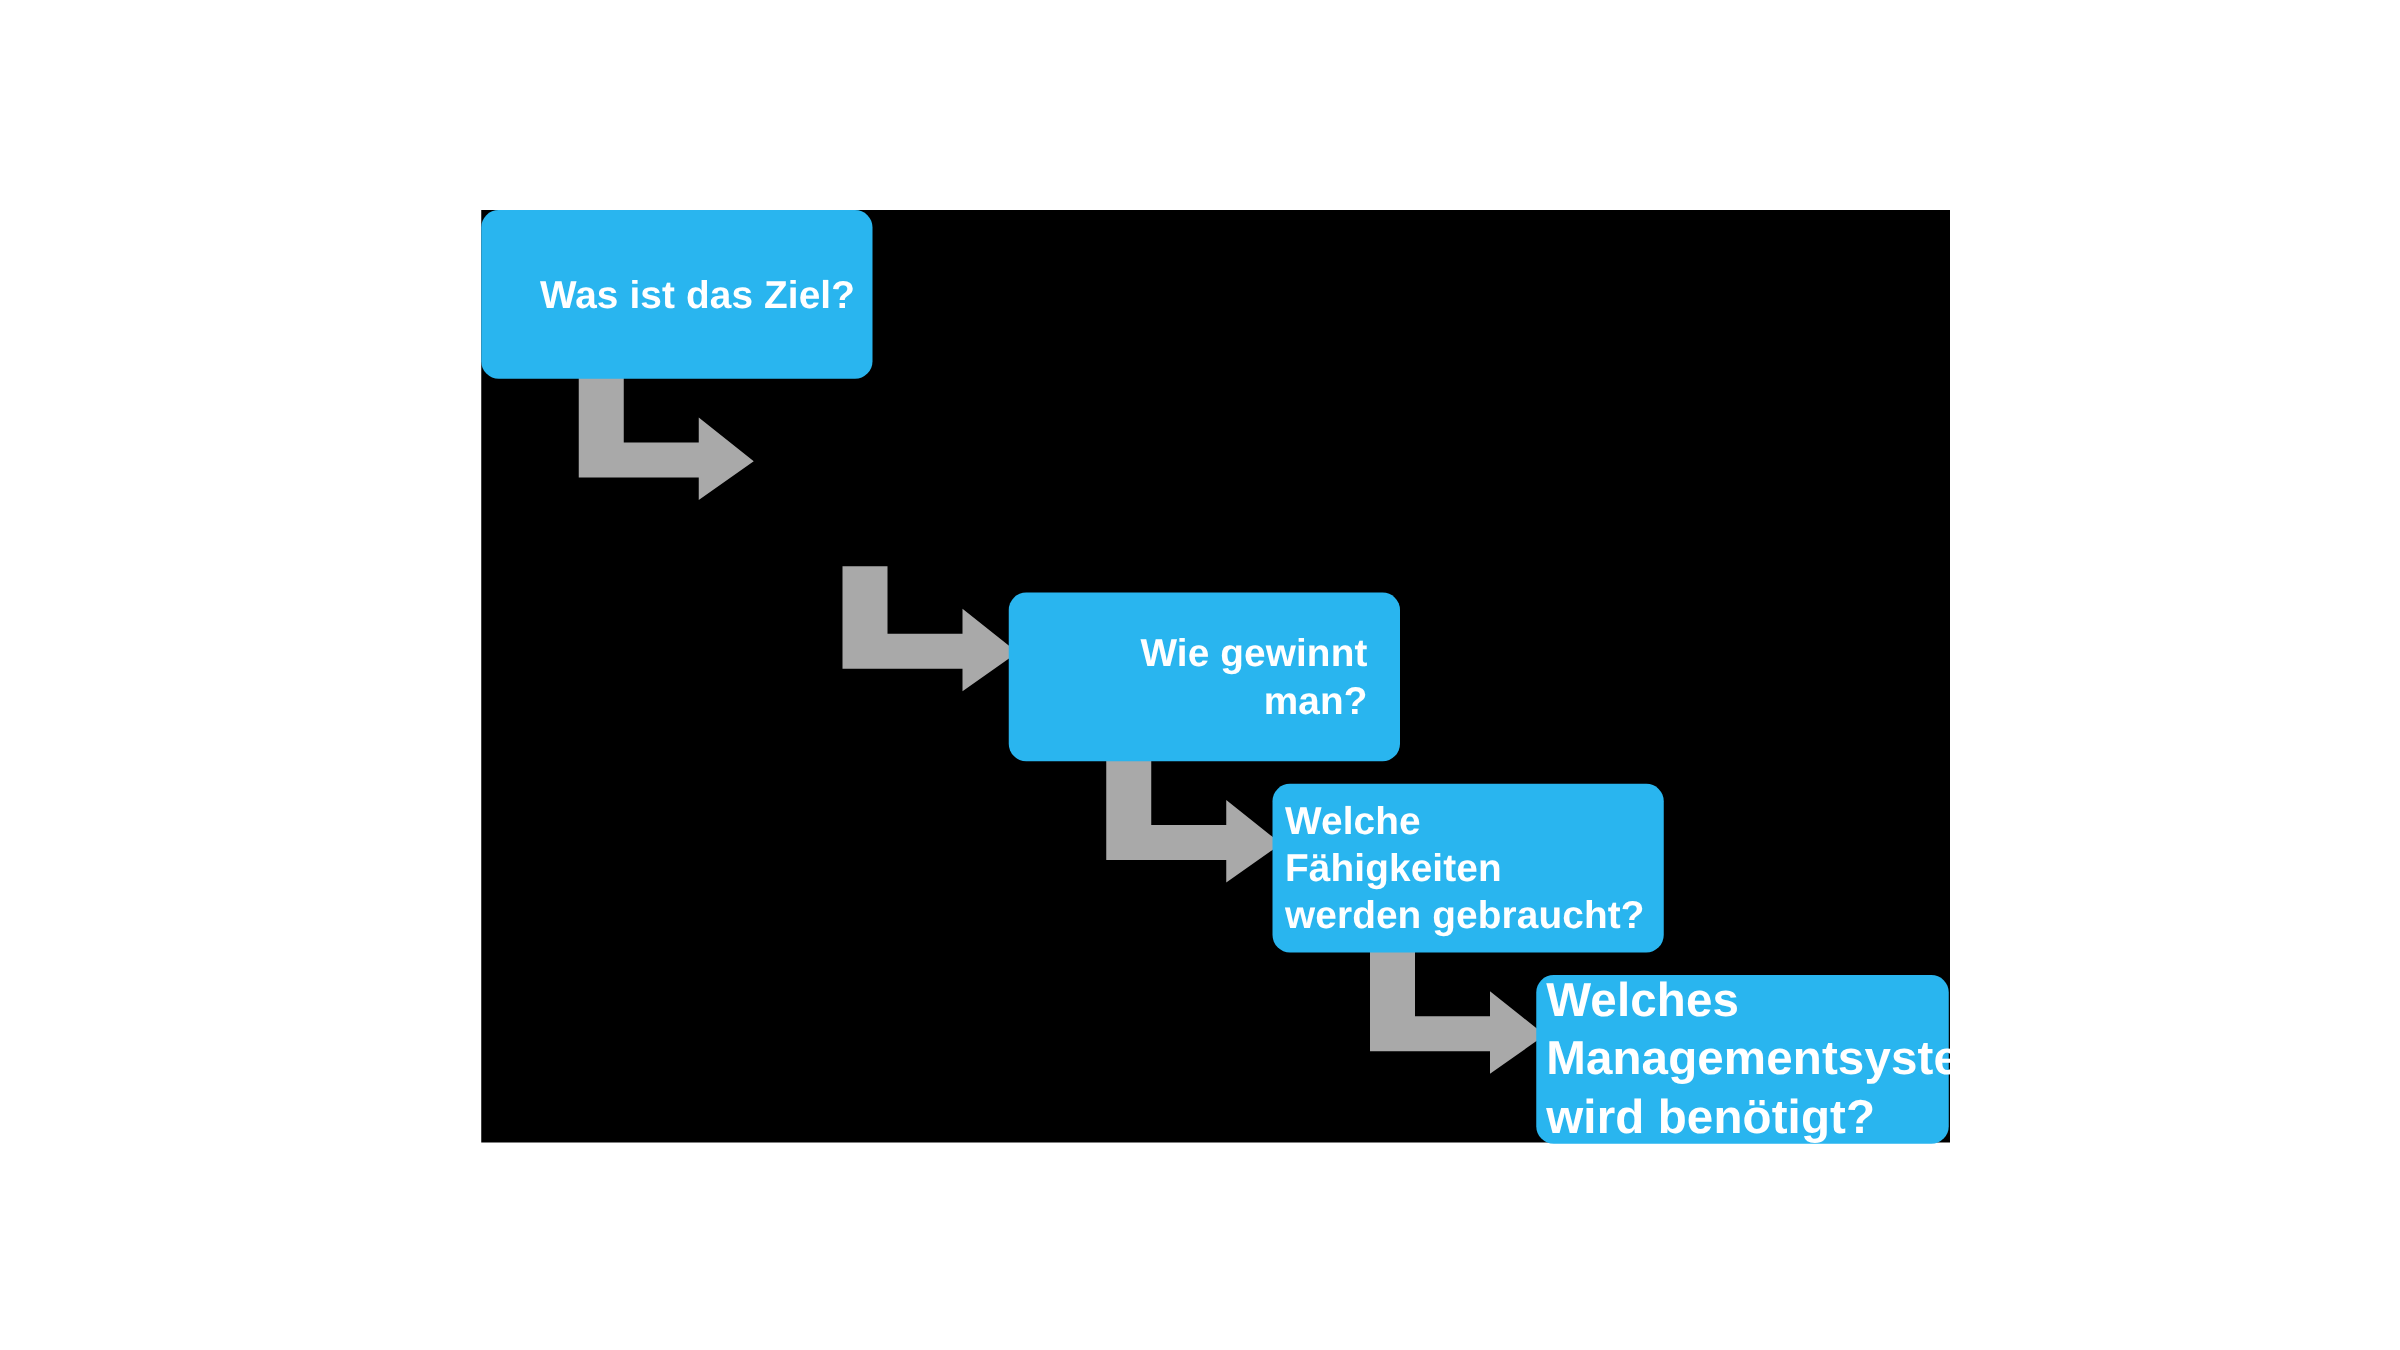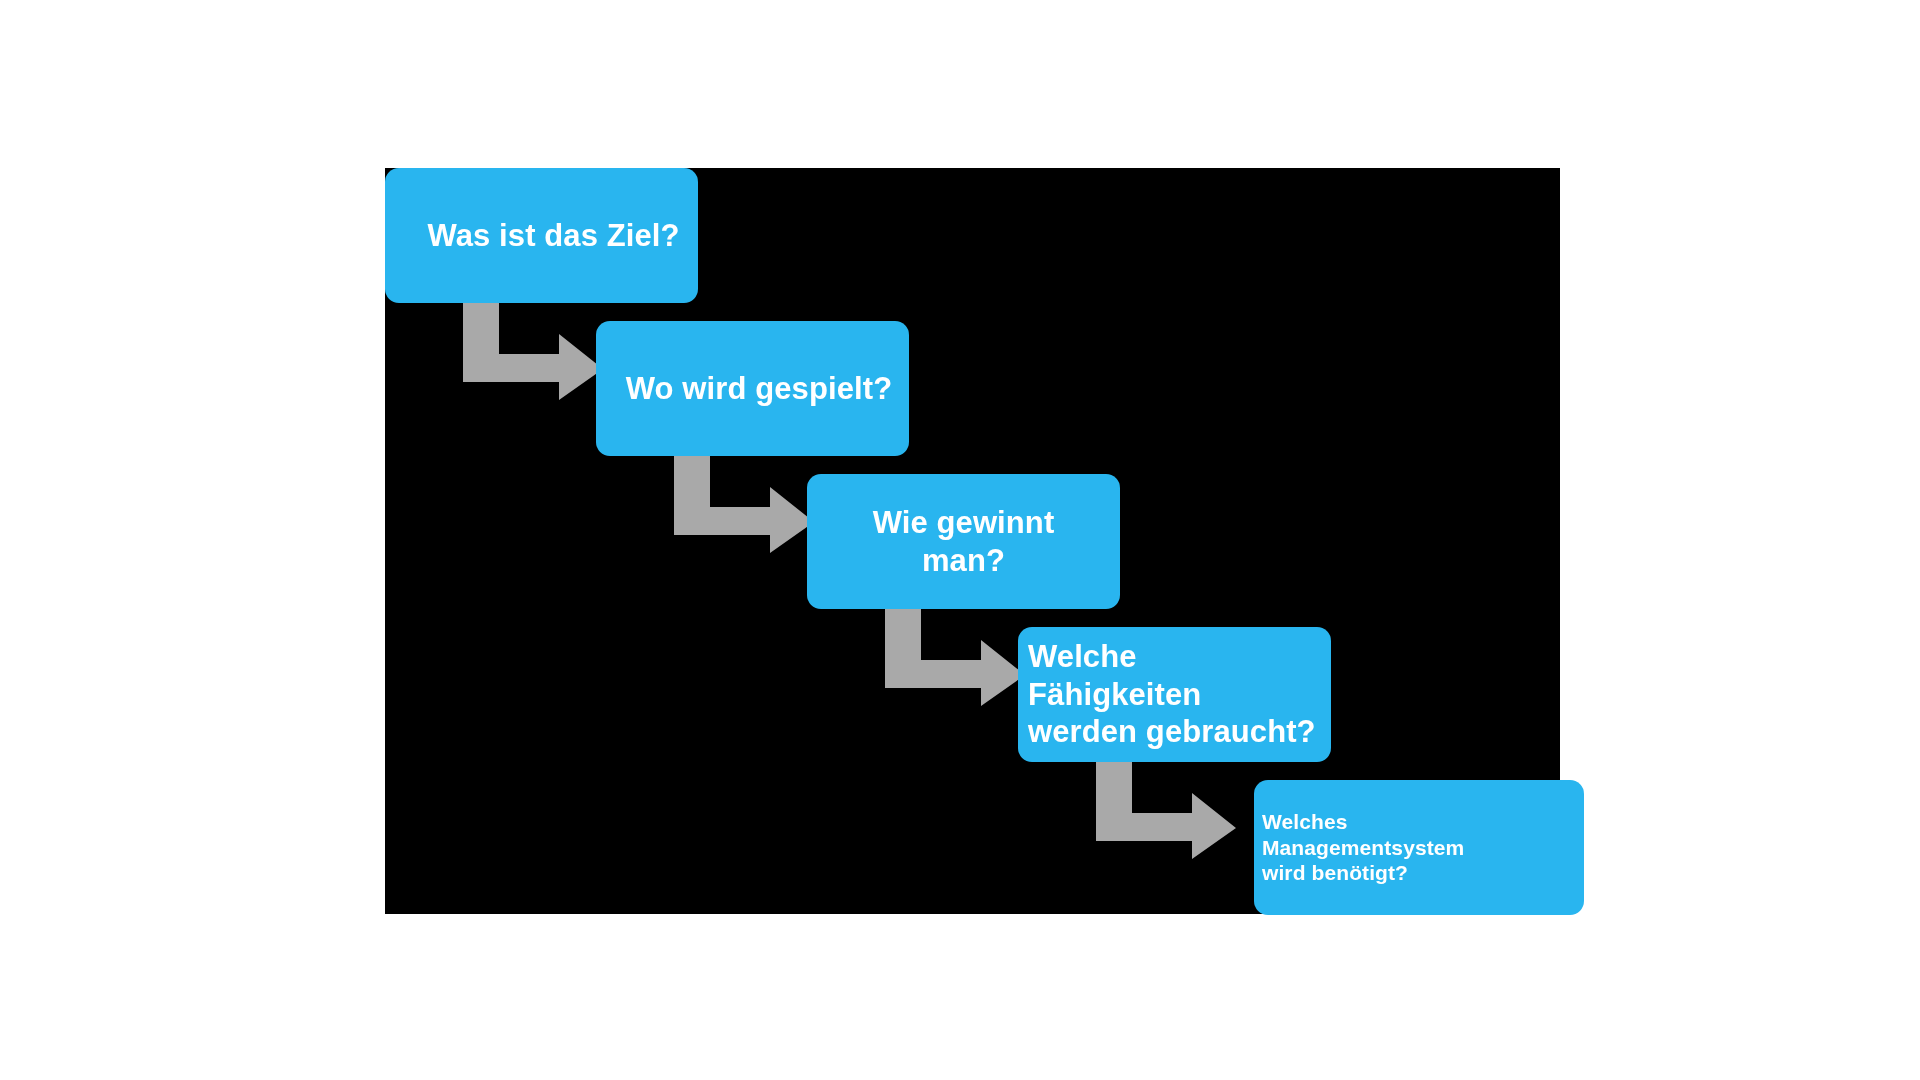--- a/index.html
+++ b/index.html
@@ -35,21 +35,21 @@
     z-index: 3;
     line-height: 1.22;
     letter-spacing: 0.1px;
   }
   .node .label {
     width: 100%;
     white-space: pre-line;
   }
 
   .node.left   { justify-content: flex-start; }
-  .node.left .label { text-align: center; }
+  .node.left .label { text-align: right; }
   .node.center { justify-content: center; }
   .node.center .label { text-align: left; }
 
   .connector {
     position: absolute;
     z-index: 2;
   }
   .connector svg { display: block; overflow: visible; }
 </style>
 </head>
@@ -78,33 +78,30 @@
   <div class="connector" style="left:711px; top:591px; width:150px; height:100px;">
     <svg width="150" height="100" viewBox="0 0 150 100" aria-hidden="true">
       <path d="M 0 0 L 36 0 L 36 54 L 96 54 L 96 34 L 140 69 L 96 100 L 96 82 L 0 82 Z" fill="#A9A9A9"></path>
     </svg>
   </div>
 
   <div class="node left" style="left:0px; top:0px; width:313px; height:135px; font-size:31px; padding-left:38px; padding-right:14px;">
     <span class="label">Was ist das Ziel?</span>
   </div>
 
-  <div class="node left" style="left:211px; top:153px; width:313px; height:135px; font-size:31px; padding-left:27px; padding-right:14px;">
-    <span class="label">Wo wird gespielt?</span>
-  </div>
 
   <div class="node left" style="left:422px; top:306px; width:313px; height:135px; font-size:31px; padding-left:26px; padding-right:26px;">
     <span class="label">Wie gewinnt man?</span>
   </div>
 
   <div class="node center" style="left:633px; top:459px; width:313px; height:135px; font-size:31px; padding:0 10px;">
     <span class="label">Welche
 Fähigkeiten
 werden gebraucht?</span>
   </div>
 
-  <div class="node center" style="left:844px; top:612px; width:330px; height:135px; font-size:21px; padding:0 8px;margin-left:25px;">
+  <div class="node center" style="left:844px; top:612px; width:330px; height:135px; font-size:38px; padding:0 8px;">
     <span class="label">Welches
 Managementsystem
 wird benötigt?</span>
   </div>
 
 </div>
 
 </body></html>

